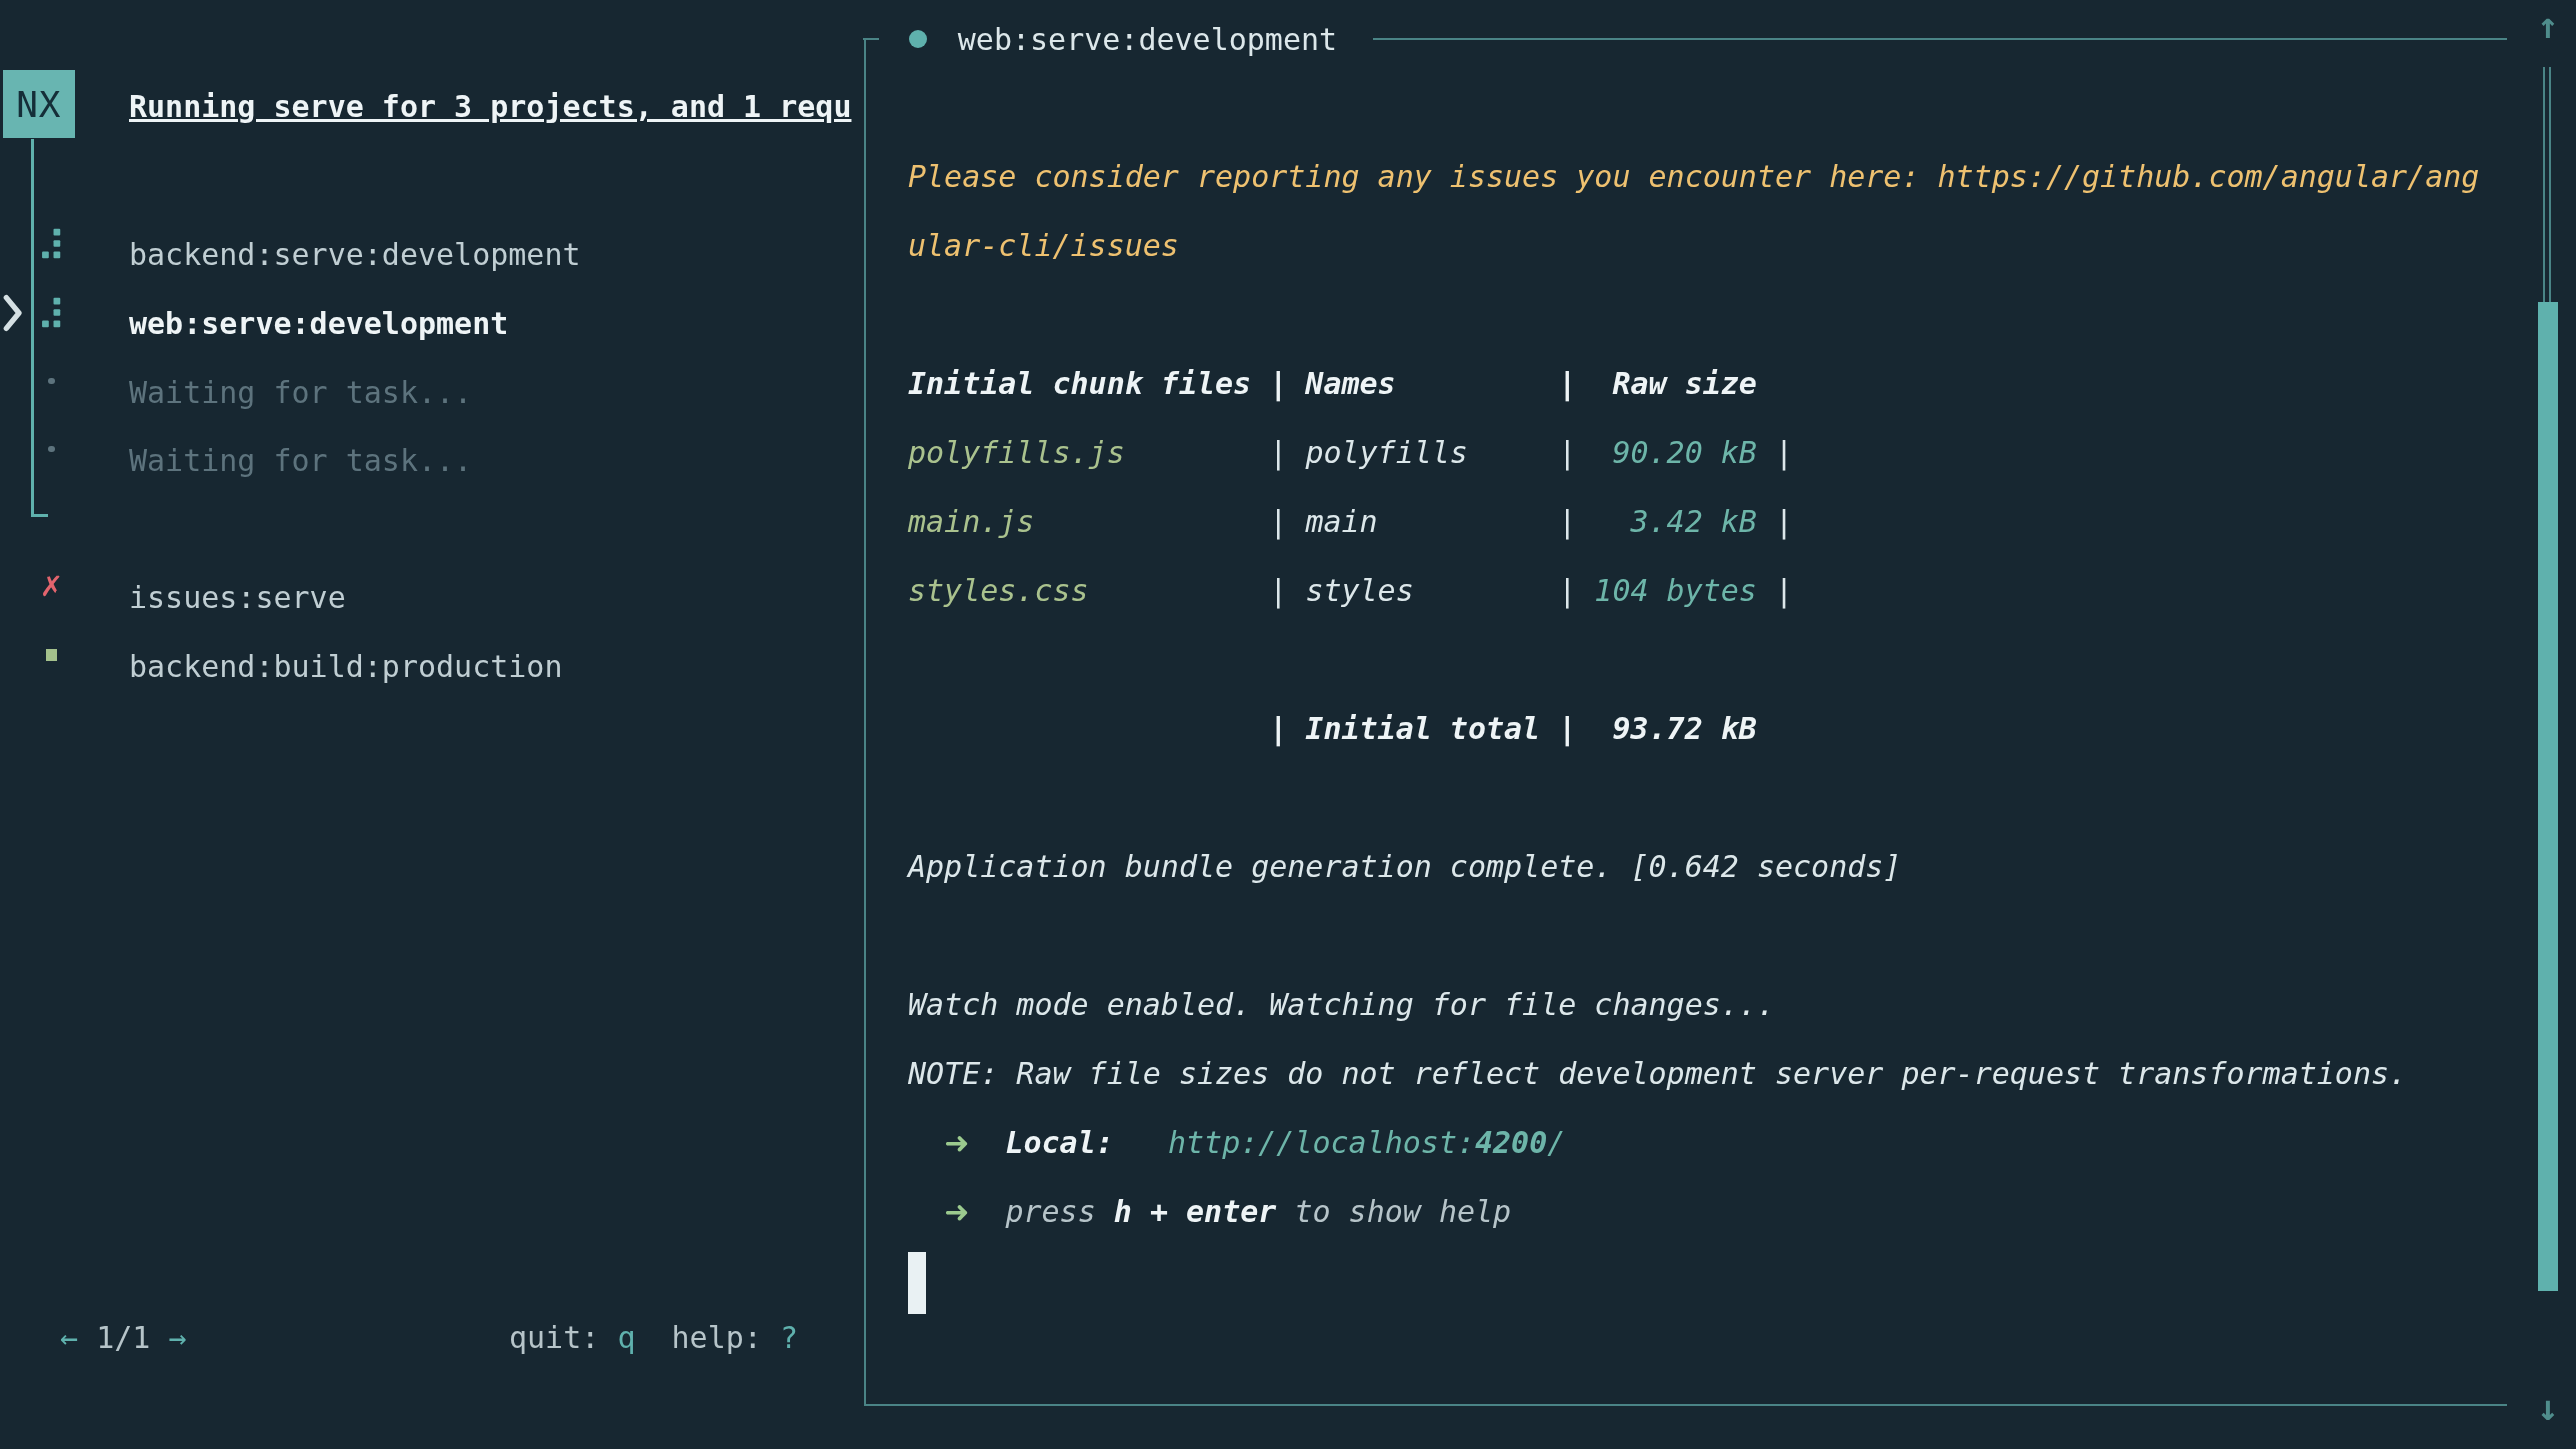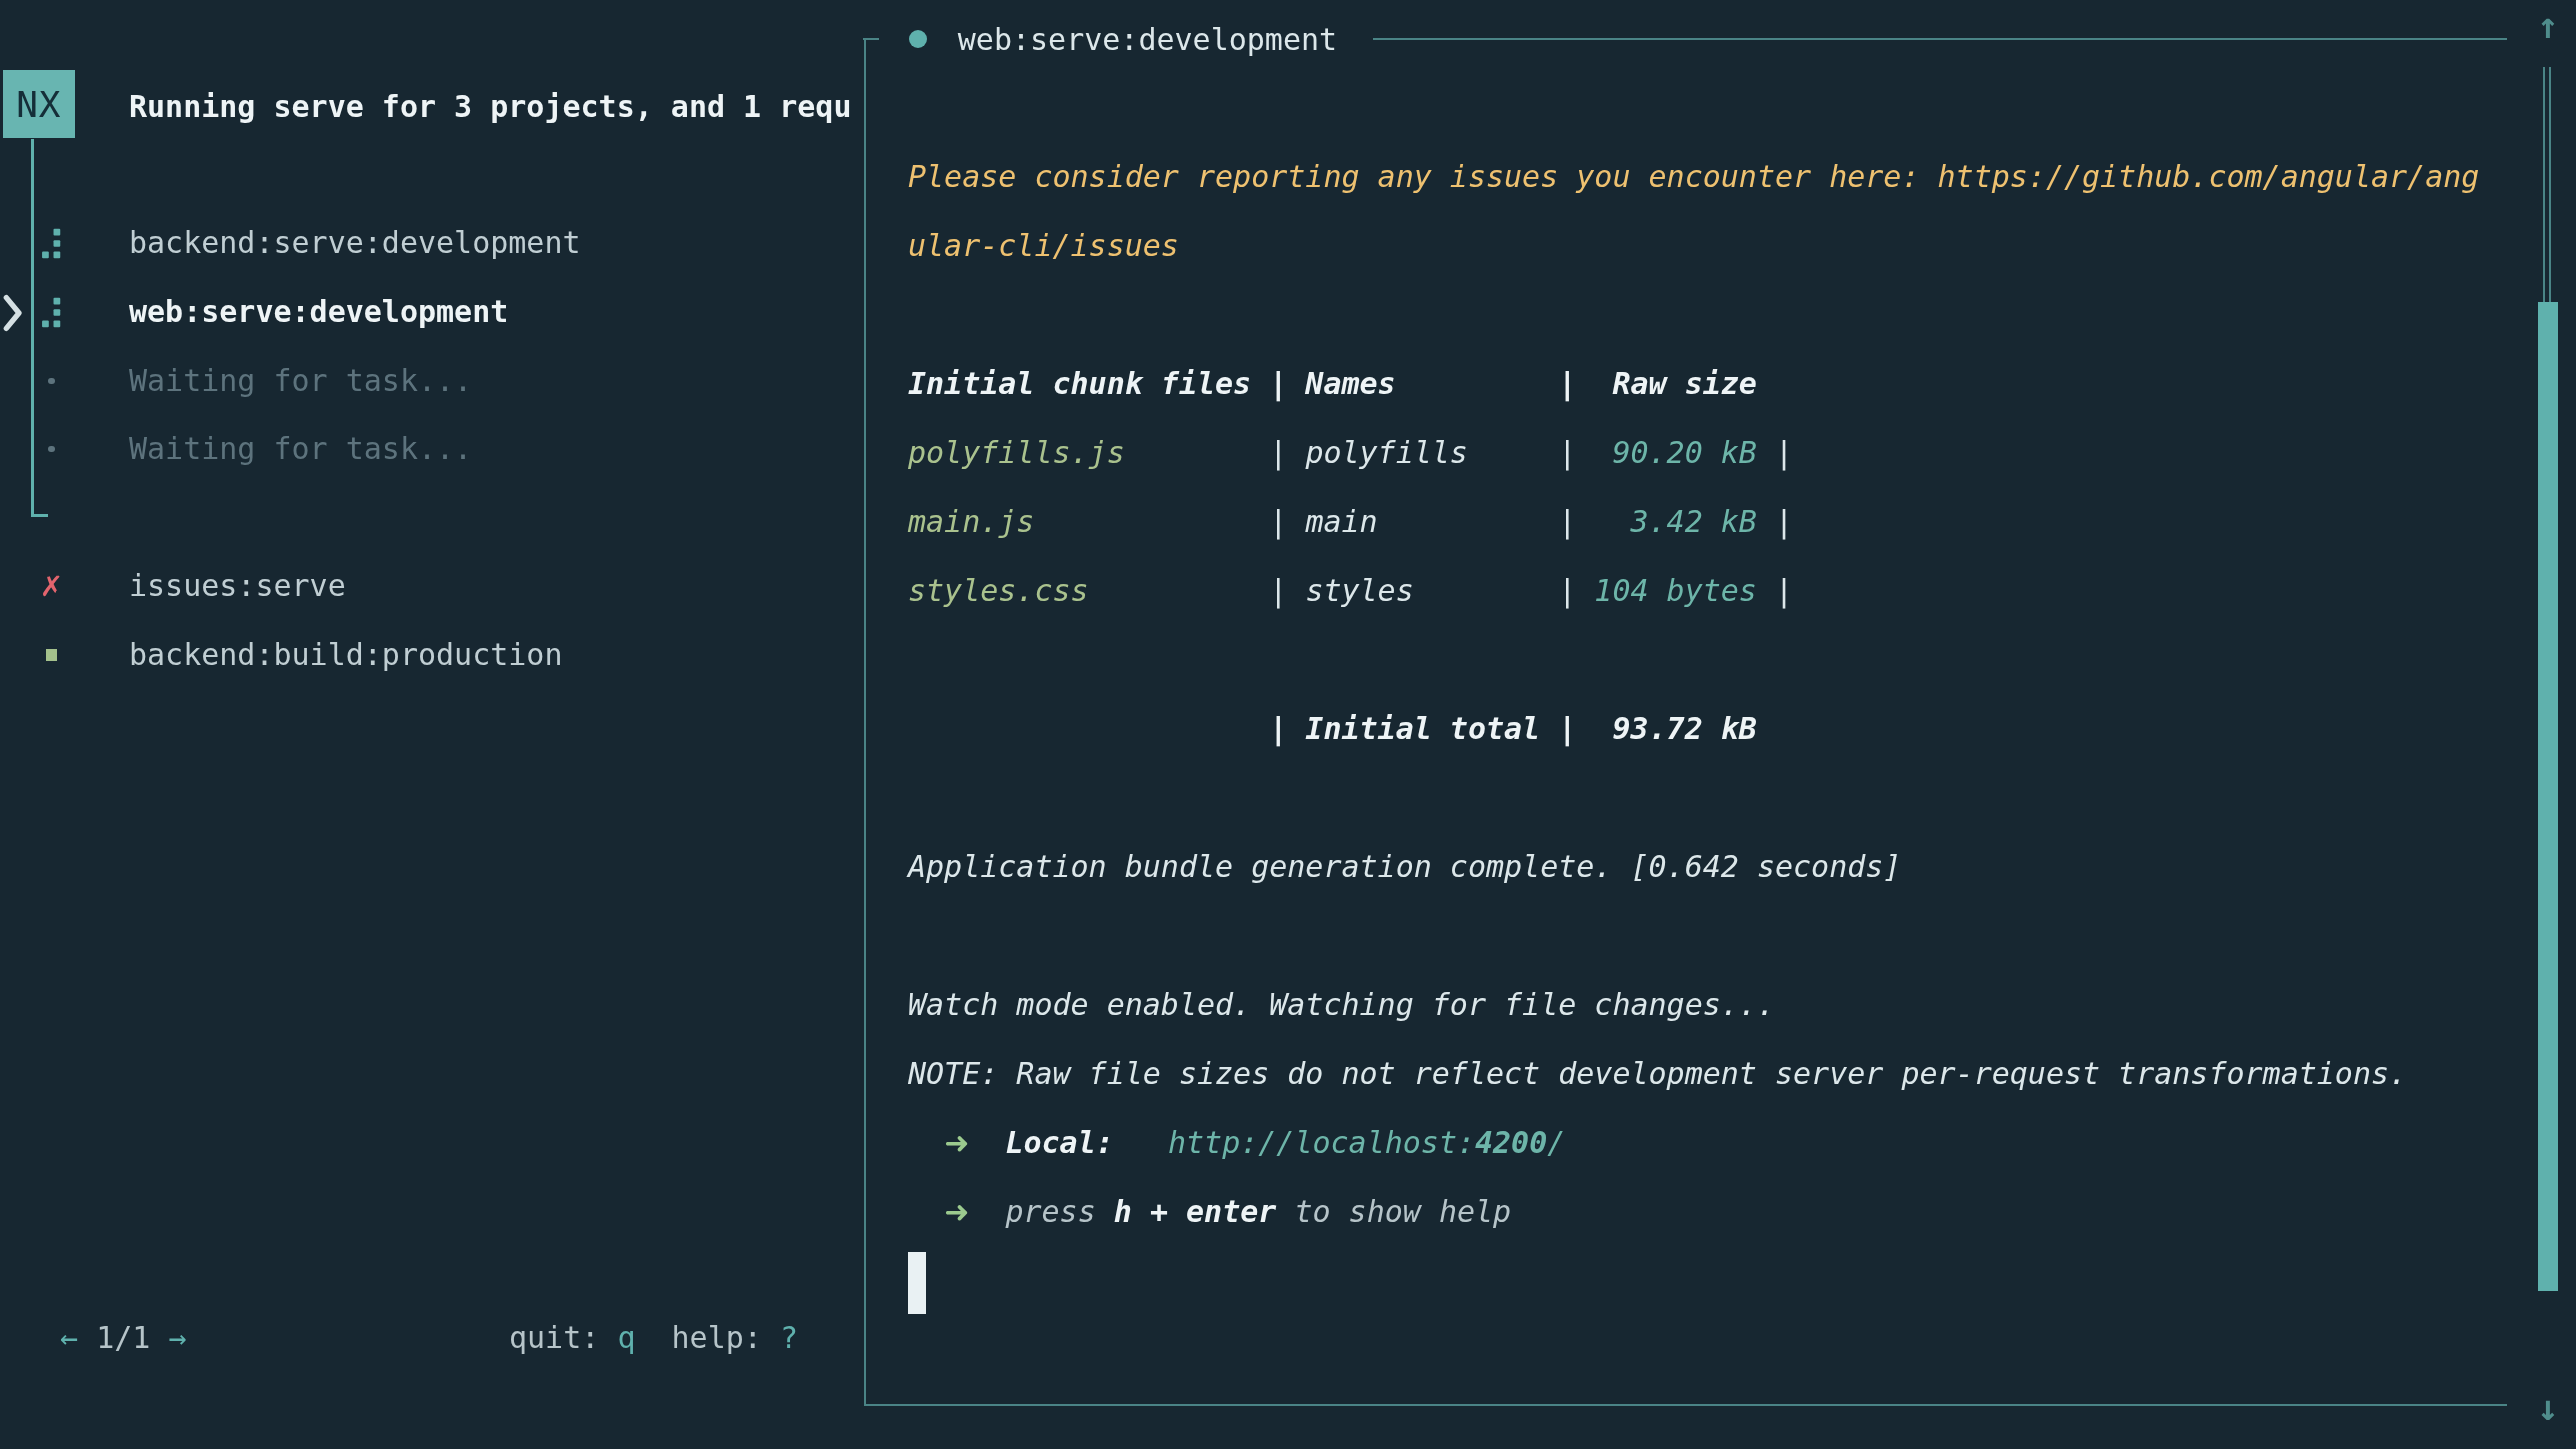--- a/index.html
+++ b/index.html
@@ -6,30 +6,30 @@
   html,body{margin:0;padding:0;width:2576px;height:1449px;overflow:hidden;}
   body{background:var(--bg,#172731);font-family:"DejaVu Sans Mono","DejaVu Sans",monospace;font-size:30px;}
   #app{position:relative;width:2576px;height:1449px;}
 
   
   #sidebar{position:absolute;left:0;top:0;width:860px;height:1449px;overflow:hidden;}
   #nx-badge{position:absolute;left:2.7px;top:70px;width:72px;height:68px;background:var(--badge_bg);
     color:var(--badge_text);display:flex;align-items:center;justify-content:center;
     font-weight:400;font-size:36px;letter-spacing:0.7px;}
   #app-title{position:absolute;left:129px;top:73px;height:68px;line-height:68px;white-space:nowrap;
-    color:var(--white);font-weight:700;}
+    color:var(--white);font-weight:700;text-decoration:underline;}
   #tree-line{position:absolute;left:31px;top:139px;width:2.7px;height:378px;background:var(--accent);}
   #tree-foot{position:absolute;left:31px;top:514px;width:17.4px;height:2.7px;background:var(--accent);}
   .task-row{position:absolute;left:0;right:0;height:68px;}
   .task-icon{position:absolute;left:38px;top:0;width:27px;height:68px;display:flex;align-items:center;justify-content:center;}
   .icon-spinner svg rect{fill:var(--accent);}
   .waitdot{width:6.7px;height:6.7px;border-radius:50%;background:var(--muted);}
   .icon-cross{color:var(--error_red);font-weight:700;font-size:28px;font-family:"DejaVu Sans",sans-serif;}
   .sqr{width:11.4px;height:11.4px;background:var(--success_green);}
-  .task-label{position:absolute;left:129px;top:0;height:68px;line-height:68px;color:var(--label);white-space:nowrap;}
+  .task-label{position:absolute;left:129px;top:12px;height:68px;line-height:68px;color:var(--label);white-space:nowrap;}
   .task-label.waiting{color:var(--muted);}
   .task-label.selected{color:var(--white);font-weight:700;}
   #sel-chevron{position:absolute;left:2.7px;width:20px;height:38px;}
 
   #pagination{position:absolute;left:38px;top:1304px;height:68px;line-height:68px;white-space:pre;margin-left:22px;}
   #hints{position:absolute;left:509px;top:1304px;height:68px;line-height:68px;white-space:pre;}
   .key{color:var(--accent);}
   .plabel,.hlabel{color:var(--hint);}
 
   

